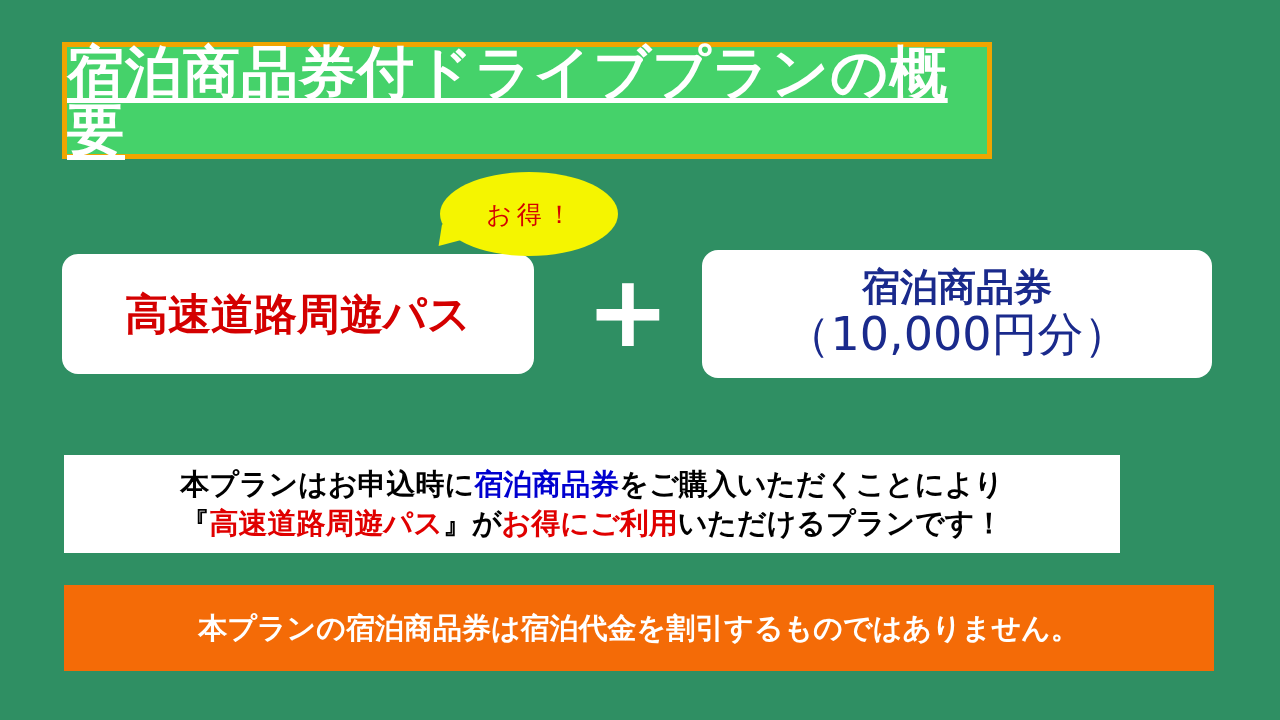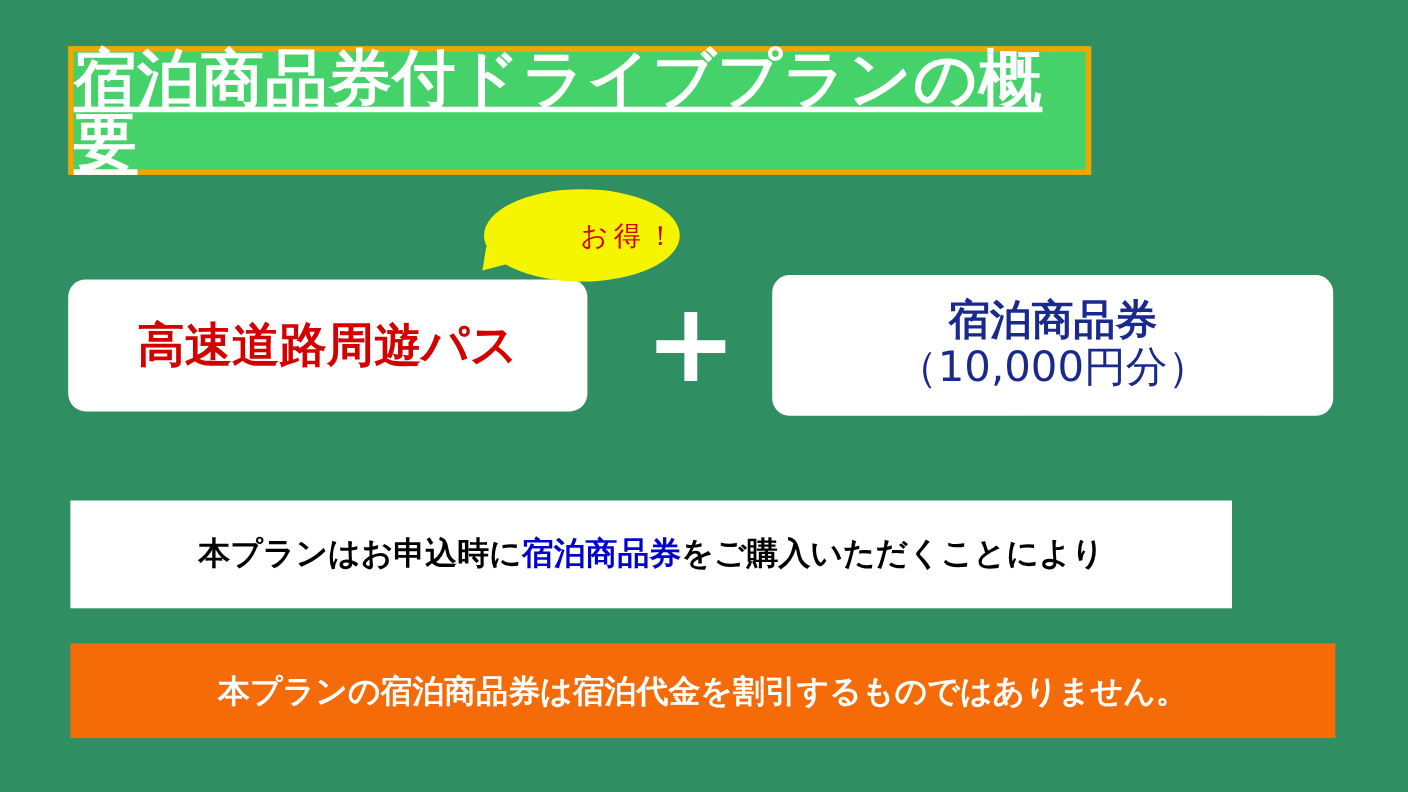--- a/index.html
+++ b/index.html
@@ -88,21 +88,21 @@
     align-items: center;
     justify-content: center;
   }
   #voucher-title {
     font-size: 38px;
     font-weight: bold;
     color: #1a2a8c;
     line-height: 1.05;
   }
   #voucher-amount {
-    font-size: 38px;
+    font-size: 46px;
     color: #1a2a8c;
     line-height: 1.15;
     font-weight: normal;
   }
 
   
   #deal-bubble {
     position: absolute;
     left: 440px;
     top: 172px;
@@ -112,21 +112,21 @@
   #deal-bubble-ellipse {
     position: absolute;
     left: 0;
     top: 0;
     width: 178px;
     height: 84px;
     background: #f5f500;
     border-radius: 50%;
     display: flex;
     align-items: center;
-    justify-content: flex-end;
+    justify-content: center;
   }
   #deal-bubble-text {
     font-size: 25px;
     color: #d40000;
     font-weight: normal;
     letter-spacing: 5px;
     padding-left: 5px;
   }
   #deal-bubble-tail {
     position: absolute;
@@ -207,17 +207,20 @@
 
 <div id="voucher-card">
   <span id="voucher-title">宿泊商品券</span>
   <span id="voucher-amount">（10,000円分）</span>
 </div>
 
 <div id="info-box">
   <div class="info-line">
     <span class="black">本プランはお申込時に</span><span class="blue">宿泊商品券</span><span class="black">をご購入いただくことにより</span>
   </div>
+  <div class="info-line">
+    <span class="black">『</span><span class="red">高速道路周遊パス</span><span class="black">』が</span><span class="red">お得にご利用</span><span class="black">いただけるプランです！</span>
+  </div>
 </div>
 
 <div id="notice-box">
   <div class="notice-line">本プランの宿泊商品券は宿泊代金を割引するものではありません。</div>
 </div>
 
 </body></html>

